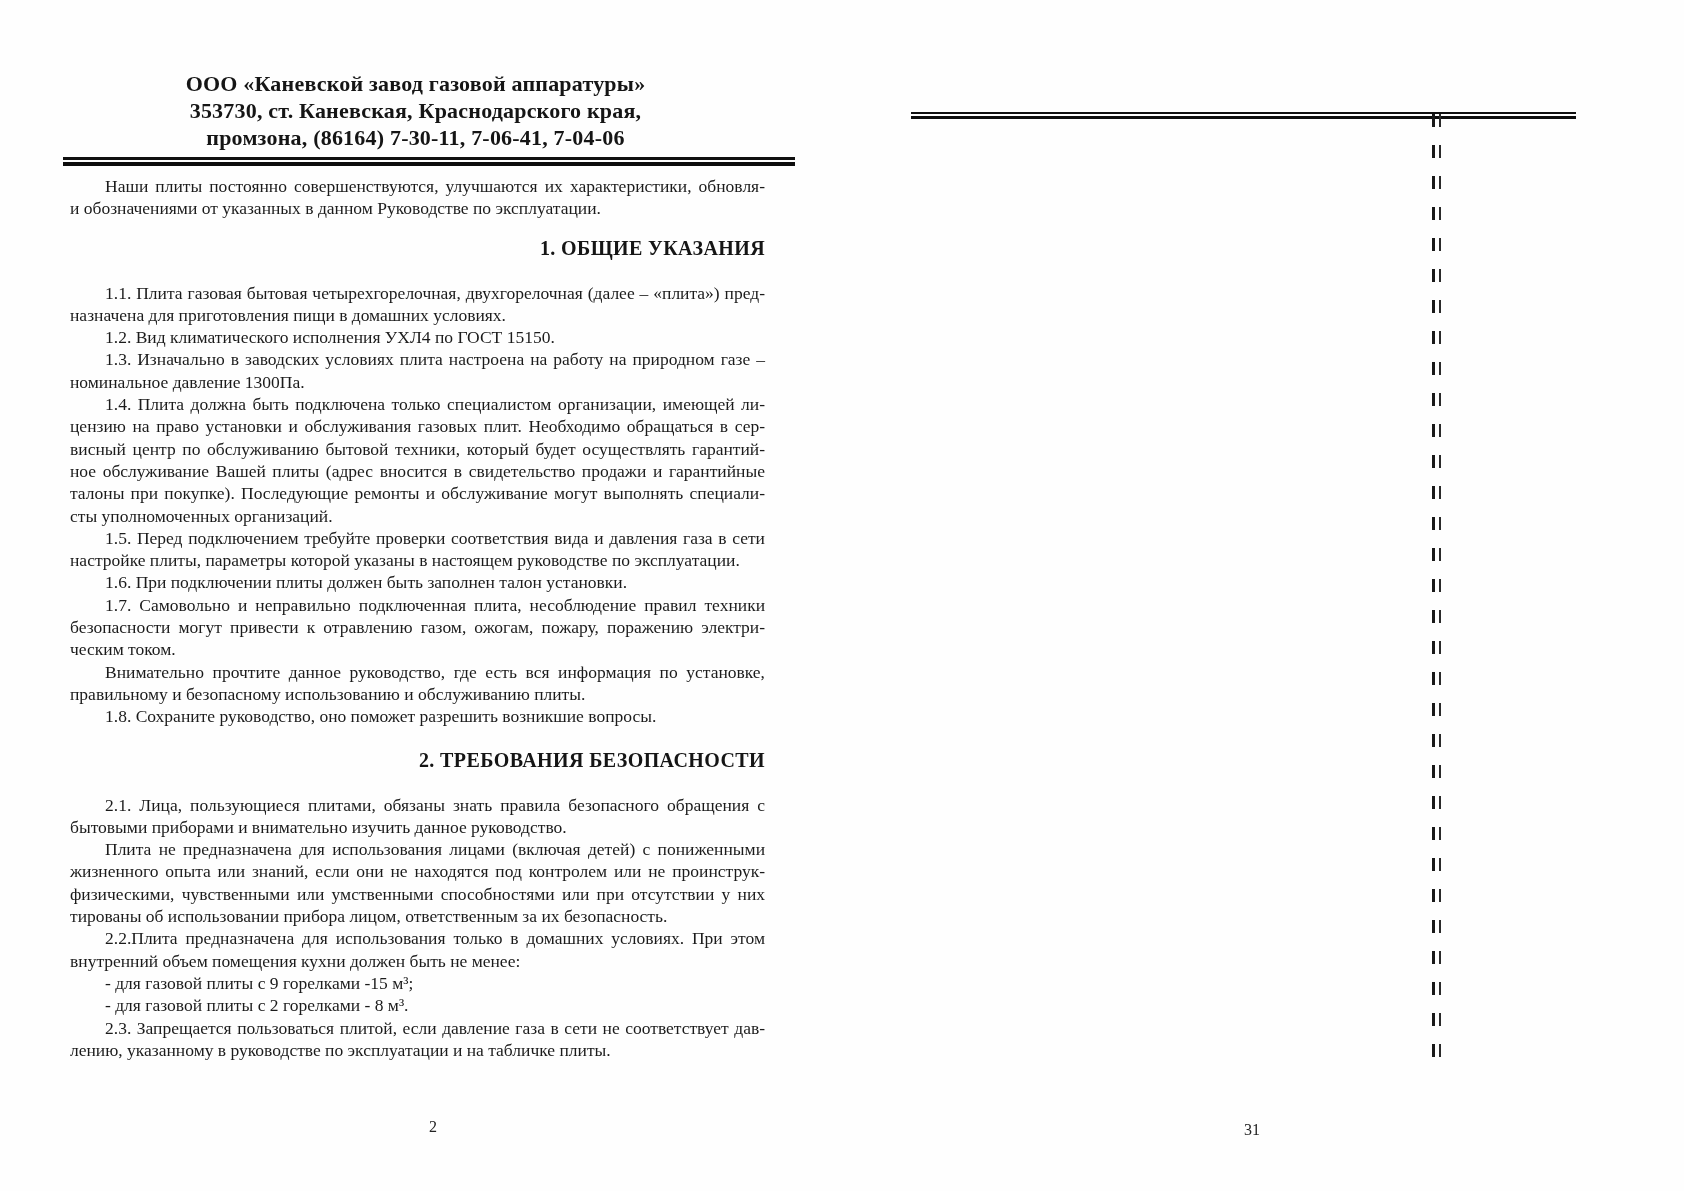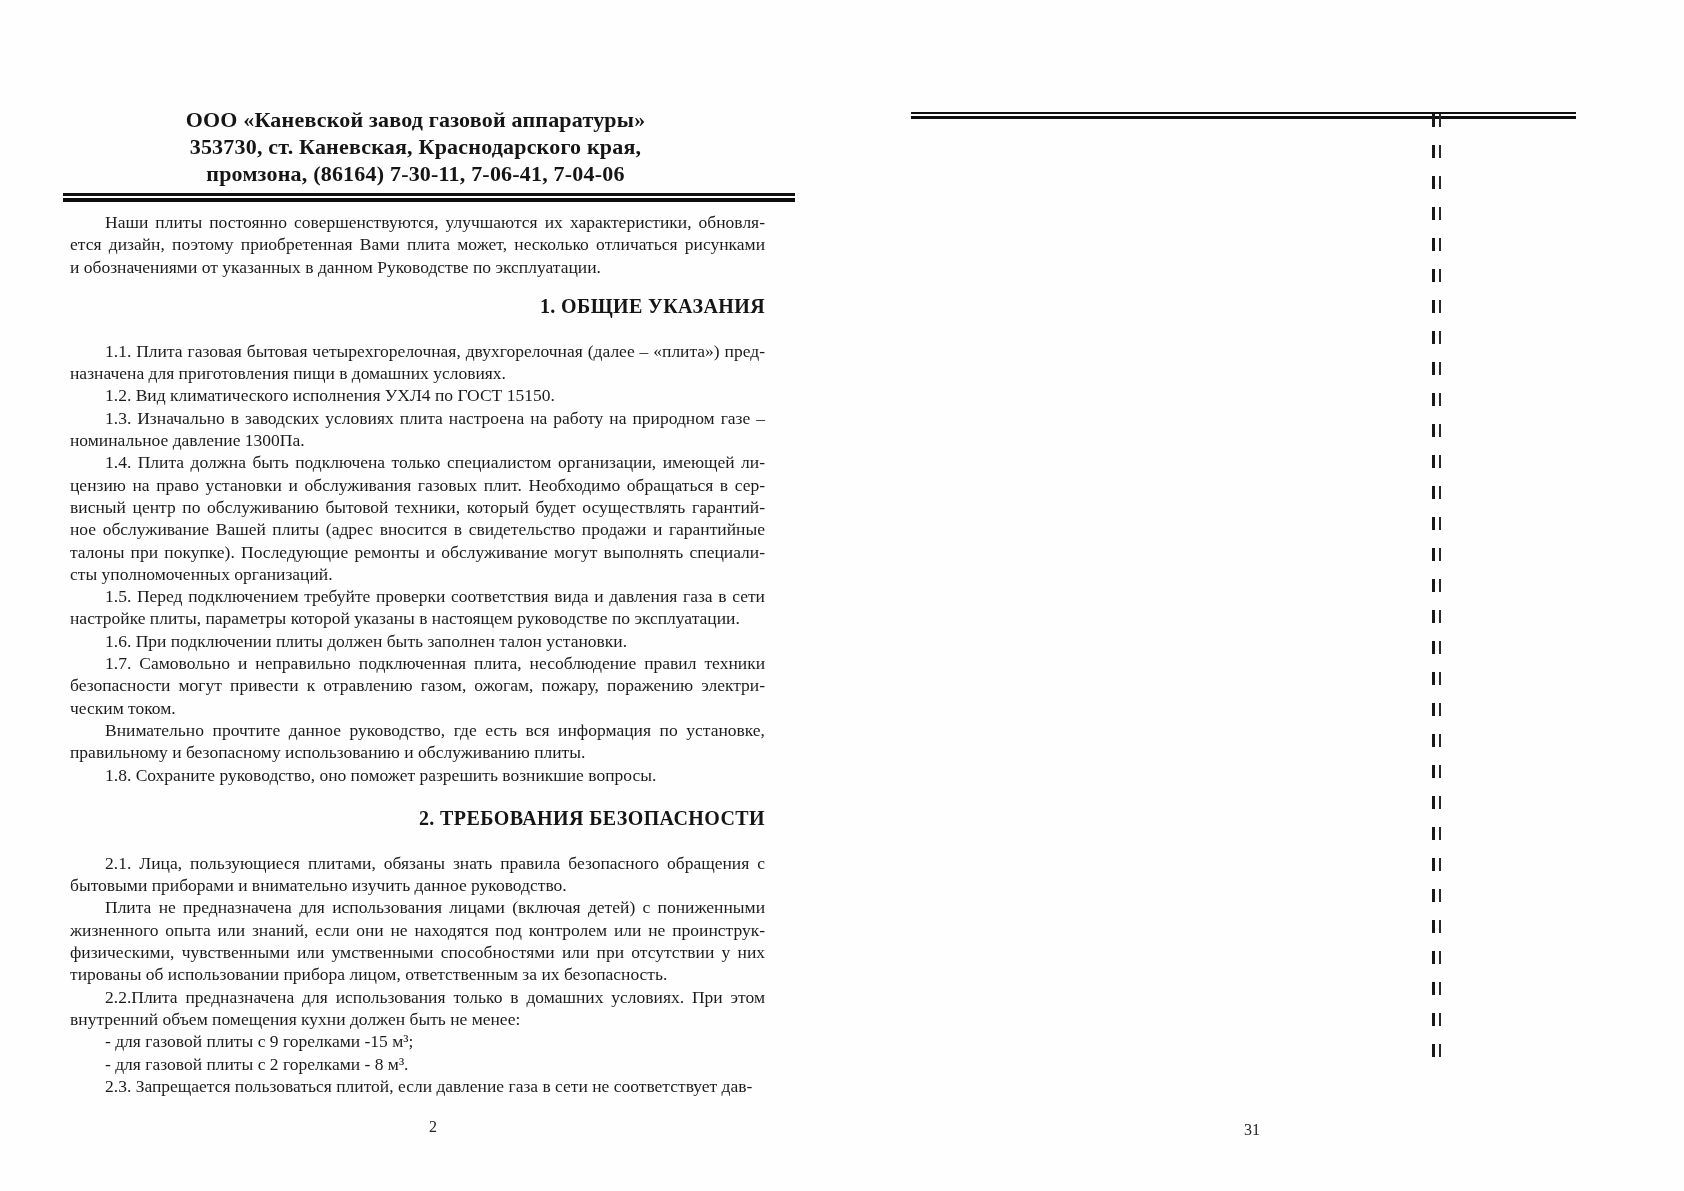--- a/index.html
+++ b/index.html
@@ -6,21 +6,21 @@
   .sheet{
     position:relative;
     width:1684px;height:1191px;
     background:#fefefe;
     overflow:hidden;
     font-family:"Liberation Serif","DejaVu Serif",serif;
     color:#1b1b1b;
   }
   
   .page-left{position:absolute;left:63px;top:0;width:734px;}
-  .header{margin-top:106px;text-align:center;font-weight:bold;font-size:22px;line-height:27px;letter-spacing:.2px;color:#151515;width:705px;}
+  .header{margin-top:70px;text-align:center;font-weight:bold;font-size:22px;line-height:27px;letter-spacing:.2px;color:#151515;width:705px;}
   .double-rule{margin-top:6px;width:732px;height:9px;border-top:3px solid #101010;border-bottom:4px solid #0d0d0d;box-sizing:border-box;}
   .content{margin-top:9px;margin-left:7px;width:695px;font-size:17.5px;line-height:22.3px;}
   .para{margin:0;}
   .line{text-align:justify;text-align-last:justify;text-justify:inter-word;}
   .line:last-child{text-align-last:left;}
   .line:first-child{text-indent:35px;}
   .sec-title{font-weight:bold;font-size:20px;line-height:24px;text-align:right;letter-spacing:.4px;color:#151515;}
   .sec-title.s1{margin:16px 0 22px;}
   .sec-title.s2{margin:20px 0 22px;}
   .pagenum{position:absolute;font-size:16px;color:#222;}
@@ -42,21 +42,20 @@
       <div>ООО «Каневской завод газовой аппаратуры»</div>
       <div>353730, ст. Каневская, Краснодарского края,</div>
       <div>промзона, (86164) 7-30-11, 7-06-41, 7-04-06</div>
     </div>
 
     <div class="double-rule"></div>
 
     <div class="content">
       <div class="para">
           <div class="line">Наши плиты постоянно совершенствуются, улучшаются их характеристики, обновля-</div>
-          <div class="line">ется дизайн, поэтому приобретенная Вами плита может, несколько отличаться рисунками</div>
           <div class="line">и обозначениями от указанных в данном Руководстве по эксплуатации.</div>
         </div>
 
       <div class="sec-title s1">1. ОБЩИЕ УКАЗАНИЯ</div>
       <div>
           <div class="para">
             <div class="line">1.1. Плита газовая бытовая четырехгорелочная, двухгорелочная (далее – «плита») пред-</div>
             <div class="line">назначена для приготовления пищи в домашних условиях.</div>
           </div>
           <div class="para">
@@ -112,20 +111,21 @@
             <div class="line">внутренний объем помещения кухни должен быть не менее:</div>
           </div>
           <div class="para">
             <div class="line">- для газовой плиты с 9 горелками -15 м³;</div>
           </div>
           <div class="para">
             <div class="line">- для газовой плиты с 2 горелками - 8 м³.</div>
           </div>
           <div class="para">
             <div class="line">2.3. Запрещается пользоваться плитой, если давление газа в сети не соответствует дав-</div>
+            <div class="line">лению, указанному в руководстве по эксплуатации и на табличке плиты.</div>
           </div>
         </div>
     </div>
   </div>
 
   <div class="pagenum left">2</div>
 
   <div class="rule-right"></div>
   <div id="binding-marks">
       <div class="bmark" style="left: 1432px; top: 114px;">

